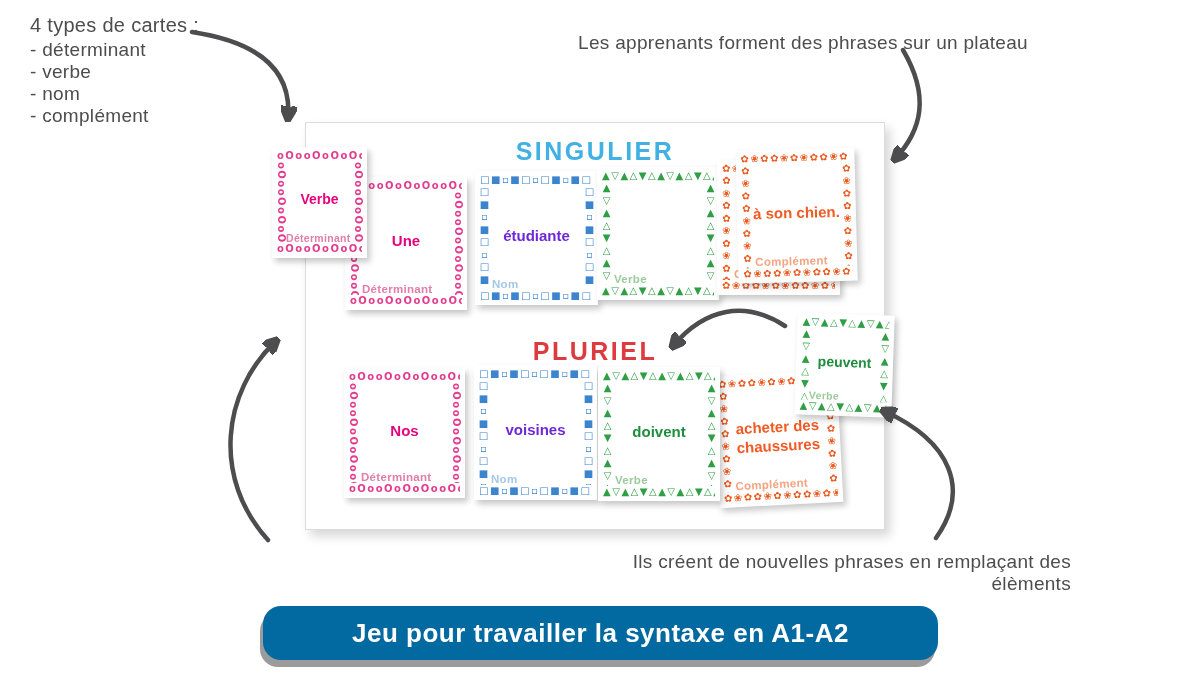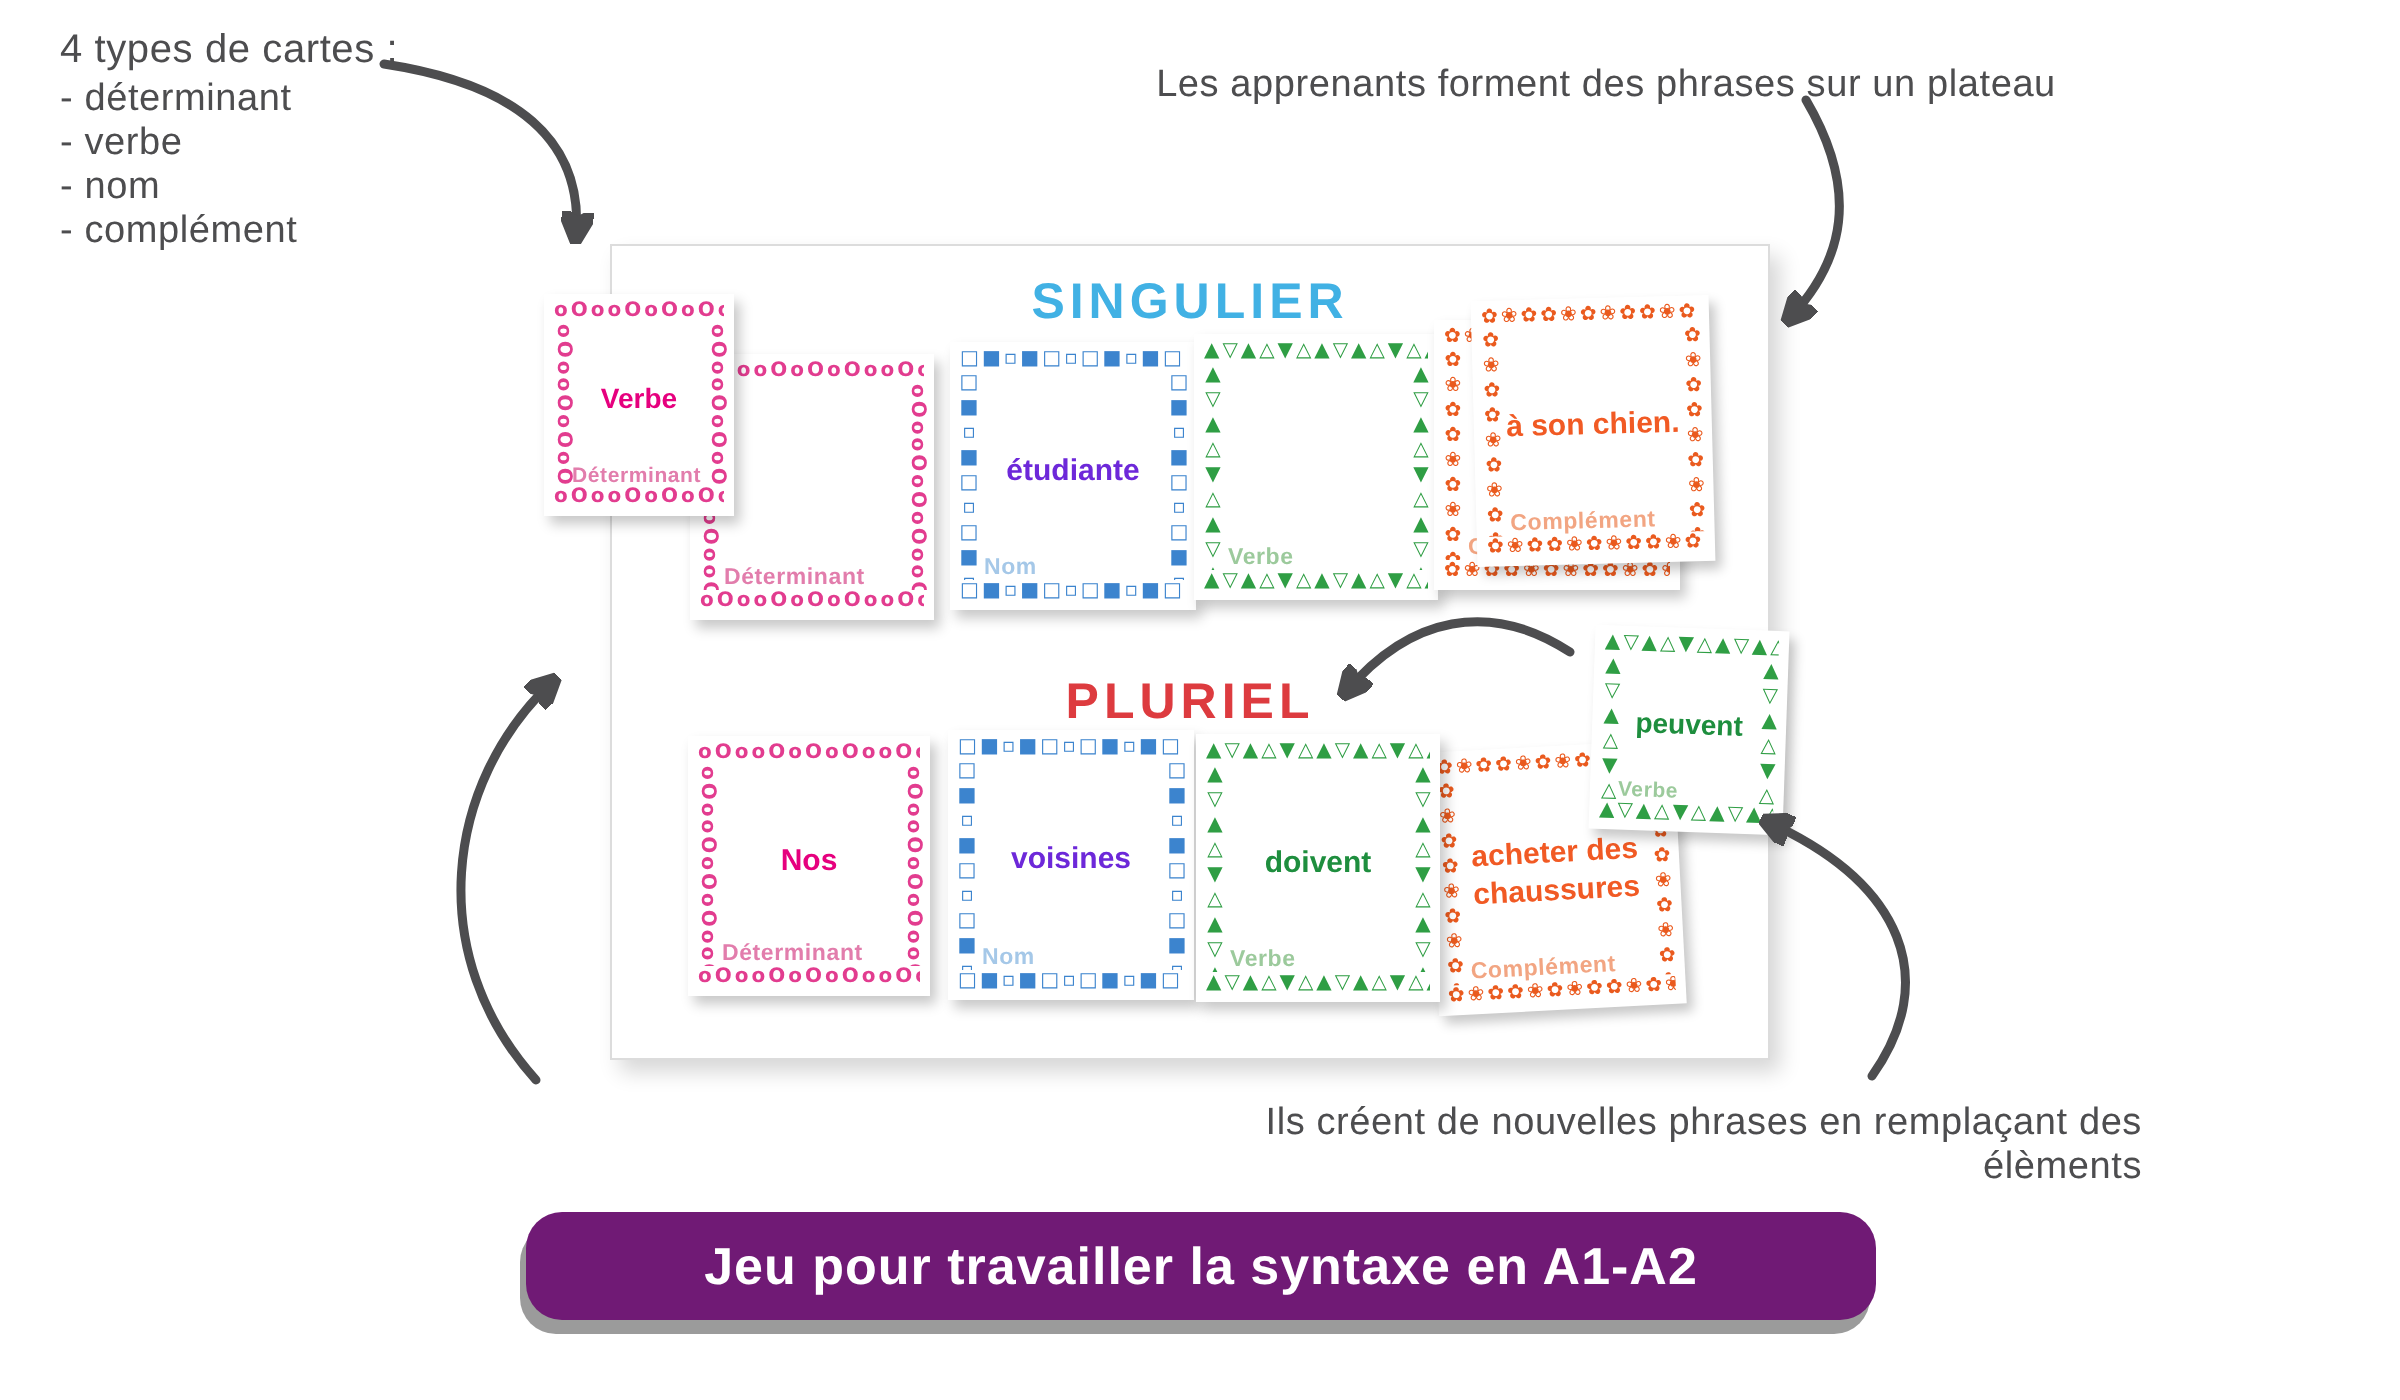--- a/index.html
+++ b/index.html
@@ -45,41 +45,42 @@
   .t-det  .pat{color:#E23C8F}.t-det  .word{color:#E6007E}.t-det  .tlabel{color:#E27DAC}
   .t-nom  .pat{color:#3C84CE}.t-nom  .word{color:#6d28d9}.t-nom  .tlabel{color:#A5C8E8}
   .t-verb .pat{color:#2F9E44}.t-verb .word{color:#1E8E3E}.t-verb .tlabel{color:#9CCA9C}
   .t-com  .pat{color:#EA5A1E}.t-com  .word{color:#F15A24}.t-com  .tlabel{color:#F2A582}
   
   .arrows{position:absolute;left:0;top:0;width:1200px;height:700px;pointer-events:none;}
   .arrows path{fill:none;stroke:#4D4D4F;stroke-width:4.5;stroke-linecap:round;}
   
   .banner{
     position:absolute;left:263px;top:606px;width:675px;height:54px;
-    background:#701a75;border-radius:18px;
+    background:#0369a1;border-radius:18px;
     box-shadow:-3px 7px 0 #9B9B9B;
     display:flex;align-items:center;justify-content:center;
     color:#ffffff;font-size:26px;font-weight:bold;letter-spacing:.5px;
   }
 </style>
 </head>
 <body>
 
 <div class="stage">
 
   <div class="board">
     <div class="sec-title pluriel">PLURIEL</div>
     <div class="sec-title singulier">SINGULIER</div>
   </div>
 
   <div class="card t-det" style="left:345px;top:177px;width:122px;height:133px">
     <div class="pat pt">oOooOoOoOooOoOoOooOoOoOooOoOoOooOoOoOooOoOoOooOoOoOooOoOoOooOoOoOooOoOoOooOoOoOooOoOoOooOoOoOooOoOoOooOoOoOooOoOoOooOoOoOooOoOoOooOoOoOooOoO</div>
     <div class="pat pb">oOooOoOoOooOoOoOooOoOoOooOoOoOooOoOoOooOoOoOooOoOoOooOoOoOooOoOoOooOoOoOooOoOoOooOoOoOooOoOoOooOoOoOooOoOoOooOoOoOooOoOoOooOoOoOooOoOoOooOoO</div>
     <div class="pat pl">oOooOoOoOooOoOoOooOoOoOooOoOoOooOoOoOooOoOoOooOoOoOooOoOoOooOoOoOooOoOoOooOoOoOooOoOoOooOoOoOooOoOoOooOoOoOooOoOoOooOoOoOooOoOoOooOoOoOooOoO</div>
     <div class="pat pr">oOooOoOoOooOoOoOooOoOoOooOoOoOooOoOoOooOoOoOooOoOoOooOoOoOooOoOoOooOoOoOooOoOoOooOoOoOooOoOoOooOoOoOooOoOoOooOoOoOooOoOoOooOoOoOooOoOoOooOoO</div>
+    <div class="word">Une</div>
     <div class="tlabel">Déterminant</div>
   </div>
 
   <div class="card t-nom" style="left:475px;top:171px;width:123px;height:134px">
     <div class="pat pt">□■▫■□▫□■▫■□▫□■▫■□▫□■▫■□▫□■▫■□▫□■▫■□▫□■▫■□▫□■▫■□▫□■▫■□▫□■▫■□▫□■▫■□▫□■▫■□▫□■▫■□▫□■▫■□▫□■▫■□▫□■▫■□▫□■▫■□▫□■▫■□▫□■▫■□▫□■▫■□▫</div>
     <div class="pat pb">□■▫■□▫□■▫■□▫□■▫■□▫□■▫■□▫□■▫■□▫□■▫■□▫□■▫■□▫□■▫■□▫□■▫■□▫□■▫■□▫□■▫■□▫□■▫■□▫□■▫■□▫□■▫■□▫□■▫■□▫□■▫■□▫□■▫■□▫□■▫■□▫□■▫■□▫□■▫■□▫</div>
     <div class="pat pl">□■▫■□▫□■▫■□▫□■▫■□▫□■▫■□▫□■▫■□▫□■▫■□▫□■▫■□▫□■▫■□▫□■▫■□▫□■▫■□▫□■▫■□▫□■▫■□▫□■▫■□▫□■▫■□▫□■▫■□▫□■▫■□▫□■▫■□▫□■▫■□▫□■▫■□▫□■▫■□▫</div>
     <div class="pat pr">□■▫■□▫□■▫■□▫□■▫■□▫□■▫■□▫□■▫■□▫□■▫■□▫□■▫■□▫□■▫■□▫□■▫■□▫□■▫■□▫□■▫■□▫□■▫■□▫□■▫■□▫□■▫■□▫□■▫■□▫□■▫■□▫□■▫■□▫□■▫■□▫□■▫■□▫□■▫■□▫</div>
     <div class="word">étudiante</div>
     <div class="tlabel">Nom</div>

